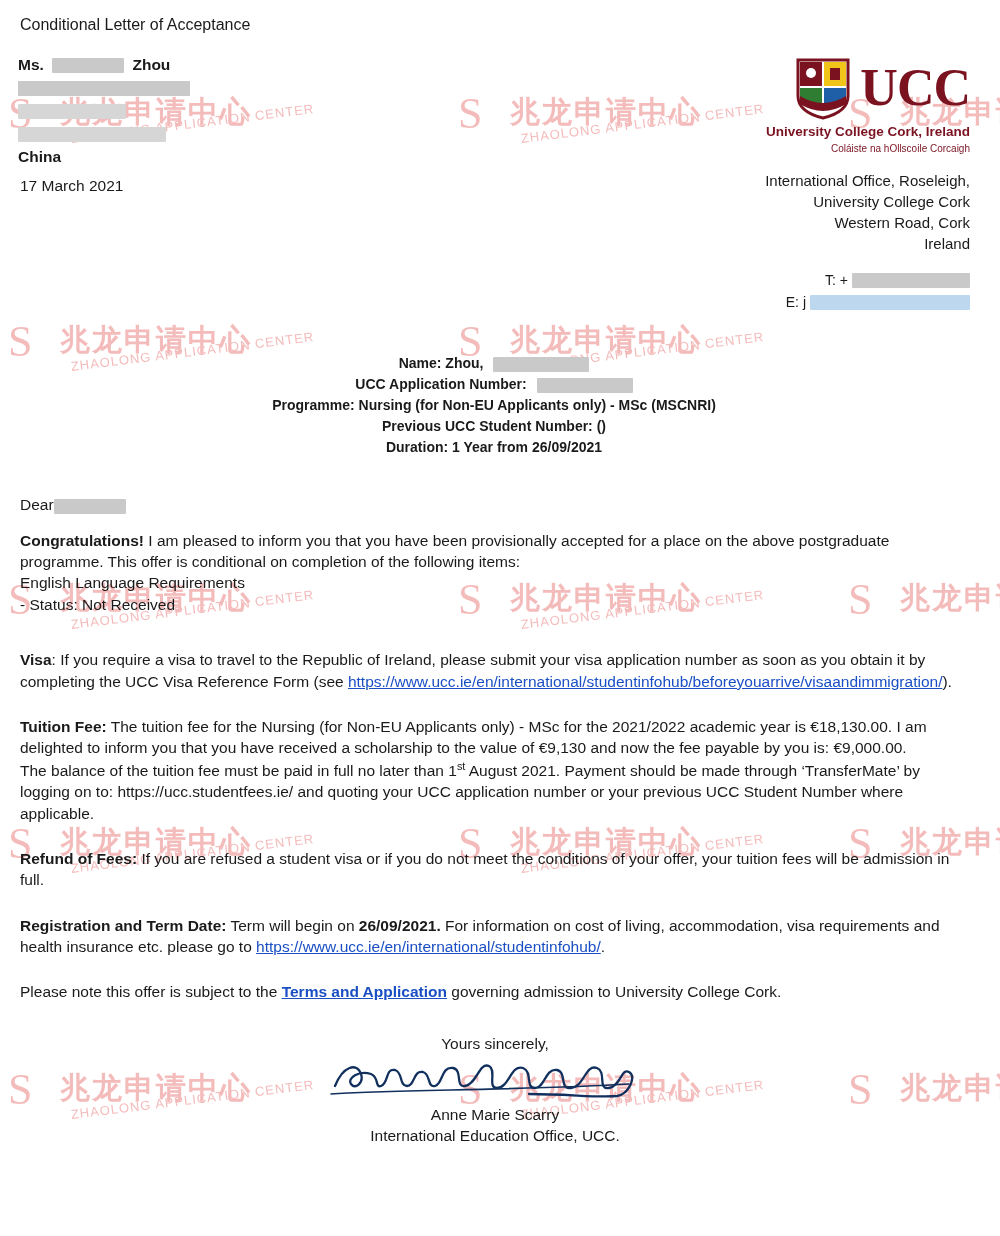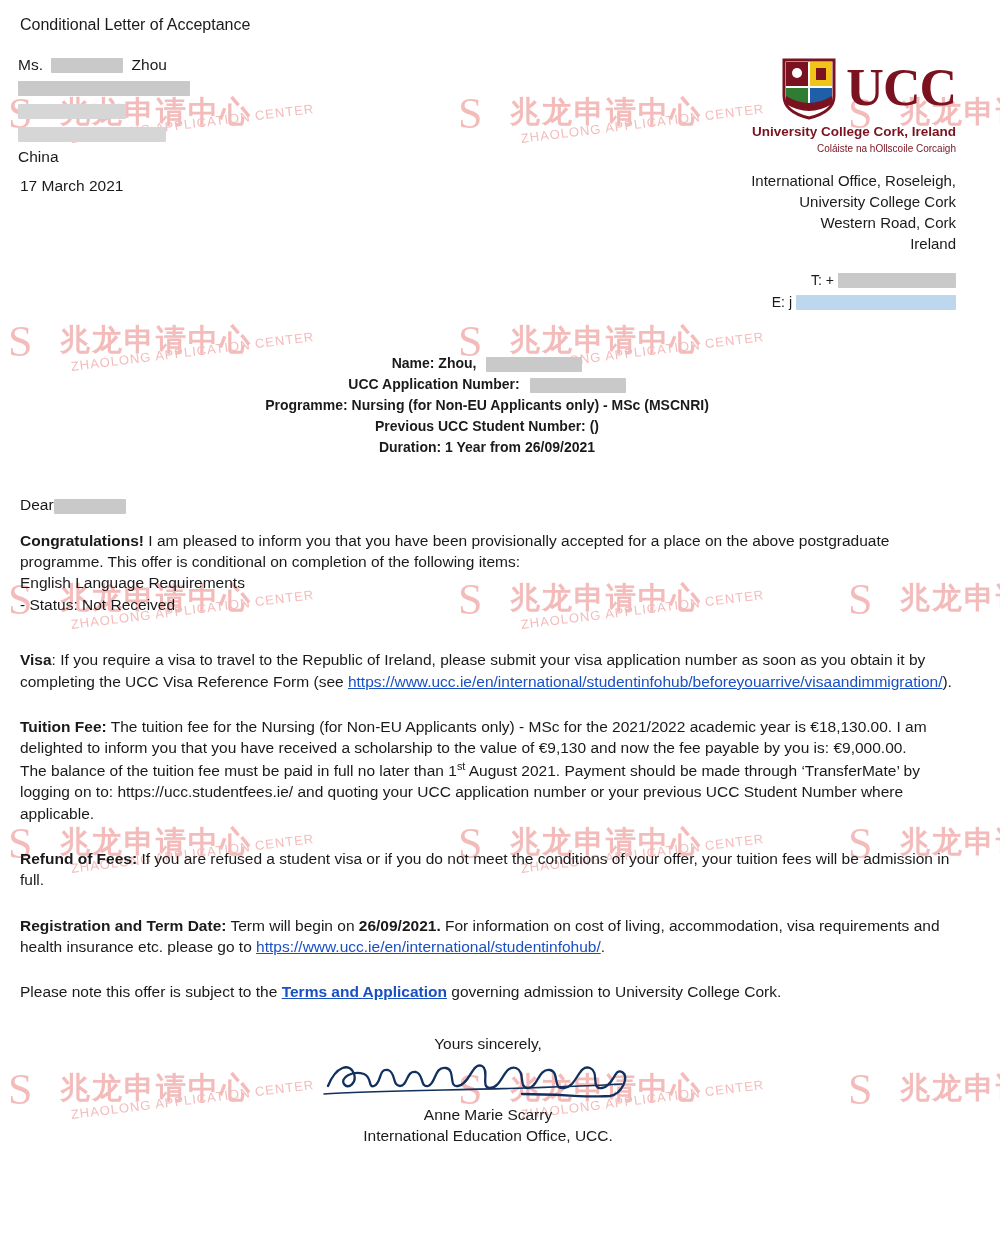--- a/index.html
+++ b/index.html
@@ -55,40 +55,41 @@
     top: -4px;
     font-size: 44px;
     color: #f3b0b0;
     font-family: "Liberation Serif", serif;
   }
 
   
   .content {
     position: relative;
     z-index: 10;
-    padding: 10px 44px 0 18px;
+    padding: 10px 30px 0 18px;
     font-size: 15.5px;
     line-height: 1.38;
   }
   .title {
     font-size: 16px;
     margin: 4px 0 18px 2px;
   }
 
   .top-row {
     display: flex;
     justify-content: space-between;
     align-items: flex-start;
   }
   .addr-block {
     min-width: 330px;
   }
   .addr-line {
     margin-bottom: 4px;
     height: 19px;
+    font-weight: bold;
   }
   .redact {
     display: inline-block;
     background: #c9c9c9;
     border-radius: 1px;
     vertical-align: middle;
     height: 15px;
   }
   .redact.light {
     background: #d6d6d6;

